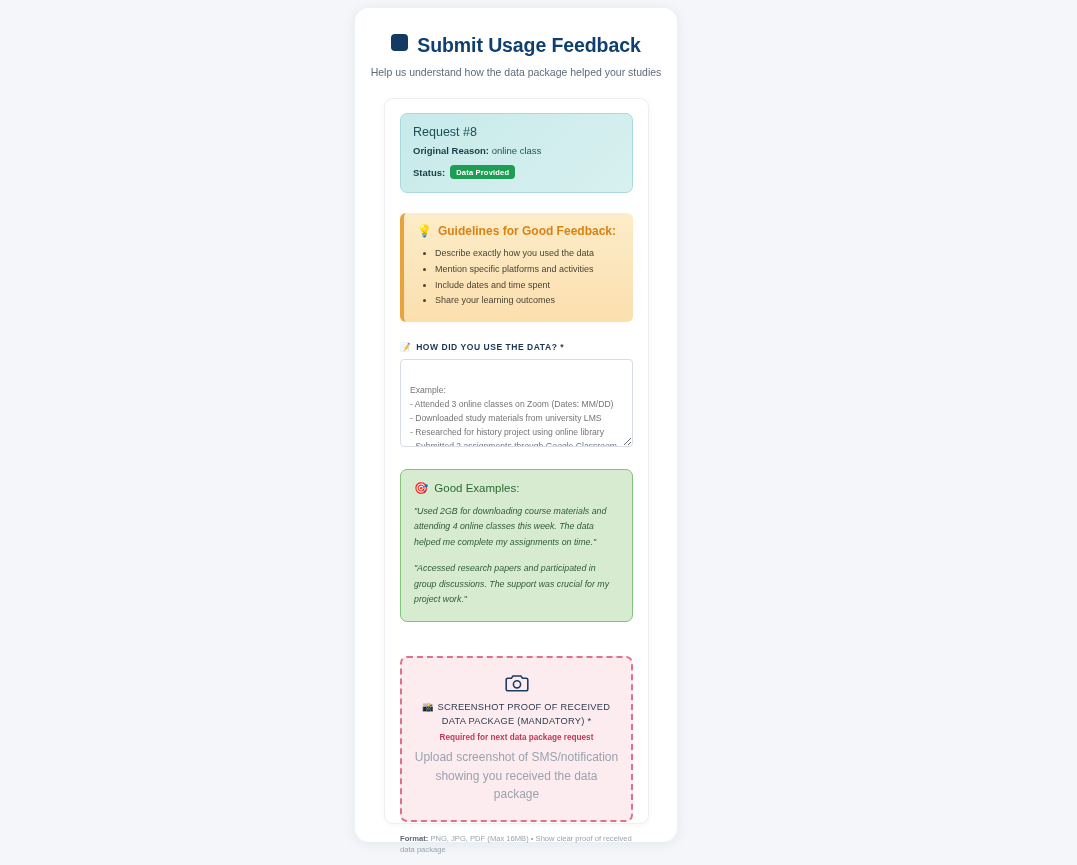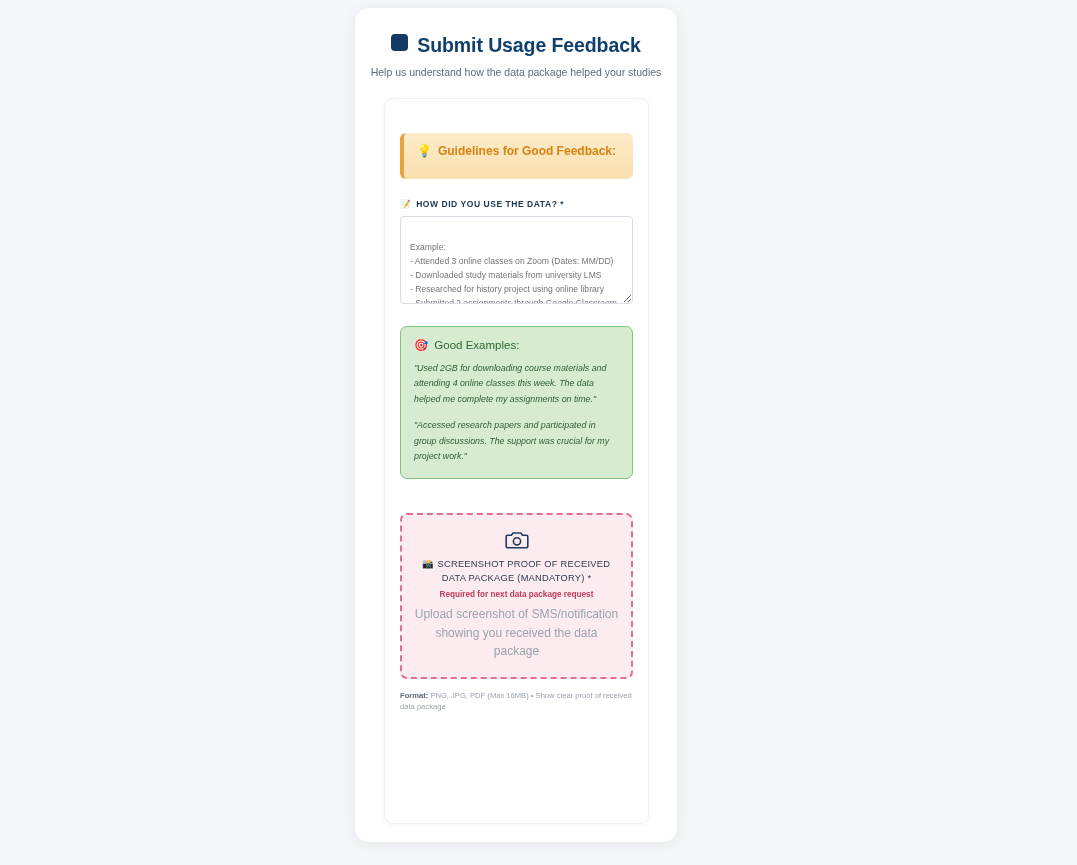--- a/index.html
+++ b/index.html
@@ -266,26 +266,43 @@
   <div id="page-header">
     <div id="page-title-row">
       <span id="title-square"></span>
       <span id="page-title">Submit Usage Feedback</span>
     </div>
     <div id="page-subtitle">Help us understand how the data package helped your studies</div>
   </div>
 
   <div id="form-card">
 
+    <div id="request-card">
+      <div id="request-title">Request #8</div>
+      <div class="req-line">
+        <b>Original Reason:</b>
+        <span>online class</span>
+      </div>
+      <div id="status-line">
+        <span>Status:</span>
+        <span id="status-badge">Data Provided</span>
+      </div>
+    </div>
 
     <div id="guidelines-card">
       <div id="guidelines-title">
         <span>💡</span>
         <span>Guidelines for Good Feedback:</span>
       </div>
+      <ul id="guidelines-list">
+        <li>Describe exactly how you used the data</li>
+        <li>Mention specific platforms and activities</li>
+        <li>Include dates and time spent</li>
+        <li>Share your learning outcomes</li>
+      </ul>
     </div>
 
     <div id="usage-field">
       <div id="usage-label">
         <span>📝</span>
         <span>HOW DID YOU USE THE DATA? *</span>
       </div>
       <textarea id="usage-textarea" placeholder="Example:
 - Attended 3 online classes on Zoom (Dates: MM/DD)
 - Downloaded study materials from university LMS

